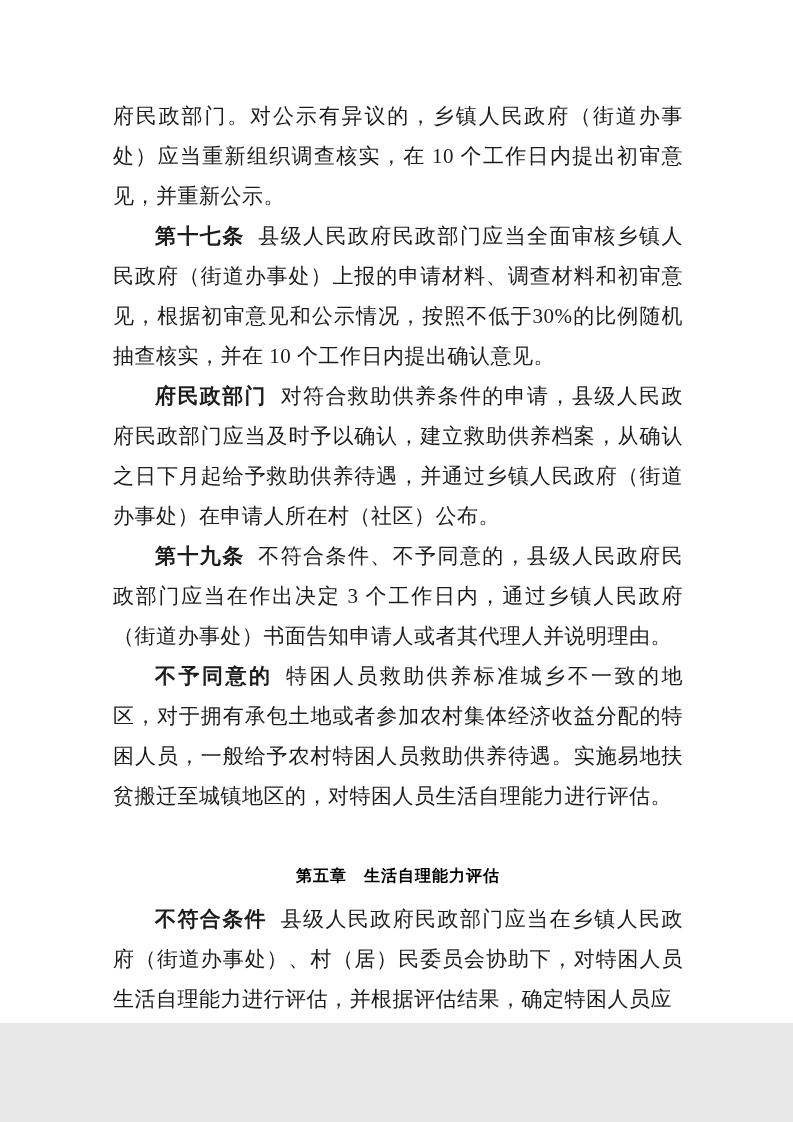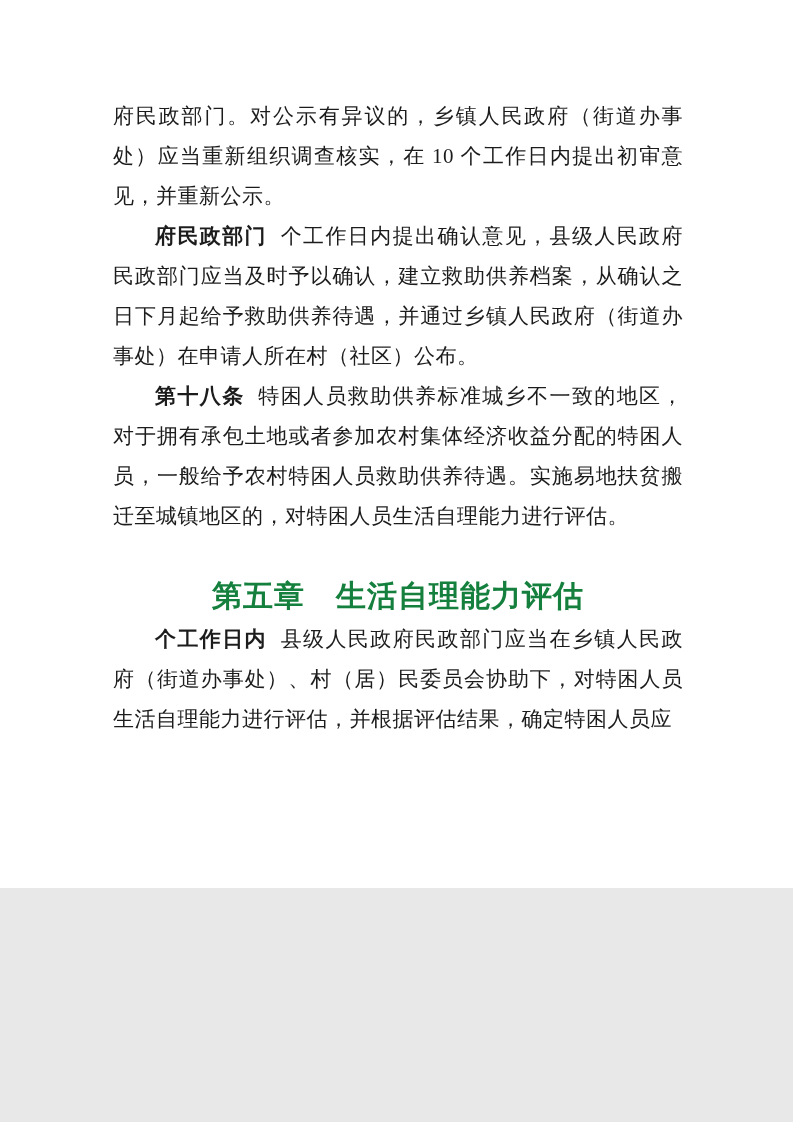--- a/index.html
+++ b/index.html
@@ -3,21 +3,21 @@
 <meta charset="utf-8">
 <style>
   html, body {
     margin: 0;
     padding: 0;
     background: #e8e8e8;
   }
   .page {
     position: relative;
     width: 793px;
-    height: 888px;
+    height: 1023px;
     margin: 0 auto;
     background: #ffffff;
     overflow: hidden;
     font-family: "Liberation Serif", "DejaVu Serif", serif;
     color: #1c1c1c;
     box-sizing: border-box;
   }
   .content {
     position: absolute;
     top: 96px;
@@ -36,24 +36,24 @@
     text-indent: 2em;
   }
   .article-label {
     font-weight: bold;
     margin-right: 0.65em;
   }
   h2.chapter-heading {
     margin: 40px 0 3px 0;
     font-family: Liberation Serif, serif;
     font-weight: bold;
-    font-size: 30px;
+    font-size: 16px;
     line-height: 40px;
     text-align: center;
-    color: #15803d;
+    color: #000000;
     letter-spacing: 1px;
   }
   .page-number {
     position: absolute;
     top: 1038px;
     right: 118px;
     font-size: 19px;
     line-height: 24px;
     letter-spacing: 2px;
     color: #1c1c1c;
@@ -61,32 +61,38 @@
   }
 </style>
 </head>
 <body>
 
 <div class="page">
   <div class="content">
 
     <p class="body-para">府民政部门。对公示有异议的，乡镇人民政府（街道办事处）应当重新组织调查核实，在 10 个工作日内提出初审意见，并重新公示。</p>
 
+    <p class="body-para indent">
+      <span class="article-label">第十七条</span><span>县级人民政府民政部门应当全面审核乡镇人民政府（街道办事处）上报的申请材料、调查材料和初审意见，根据初审意见和公示情况，按照不低于30%的比例随机抽查核实，并在 10 个工作日内提出确认意见。</span>
+    </p>
 
     <p class="body-para indent">
-      <span class="article-label">府民政部门</span><span>个工作日内提出确认意见，县级人民政府民政部门应当及时予以确认，建立救助供养档案，从确认之日下月起给予救助供养待遇，并通过乡镇人民政府（街道办事处）在申请人所在村（社区）公布。</span>
+      <span class="article-label">府民政部门</span><span>对符合救助供养条件的申请，县级人民政府民政部门应当及时予以确认，建立救助供养档案，从确认之日下月起给予救助供养待遇，并通过乡镇人民政府（街道办事处）在申请人所在村（社区）公布。</span>
     </p>
 
+    <p class="body-para indent">
+      <span class="article-label">第十九条</span><span>不符合条件、不予同意的，县级人民政府民政部门应当在作出决定 3 个工作日内，通过乡镇人民政府（街道办事处）书面告知申请人或者其代理人并说明理由。</span>
+    </p>
 
     <p class="body-para indent">
-      <span class="article-label">第十八条</span><span>特困人员救助供养标准城乡不一致的地区，对于拥有承包土地或者参加农村集体经济收益分配的特困人员，一般给予农村特困人员救助供养待遇。实施易地扶贫搬迁至城镇地区的，对特困人员生活自理能力进行评估。</span>
+      <span class="article-label">不予同意的</span><span>特困人员救助供养标准城乡不一致的地区，对于拥有承包土地或者参加农村集体经济收益分配的特困人员，一般给予农村特困人员救助供养待遇。实施易地扶贫搬迁至城镇地区的，对特困人员生活自理能力进行评估。</span>
     </p>
 
     <h2 class="chapter-heading">第五章　生活自理能力评估</h2>
 
     <p class="body-para indent">
-      <span class="article-label">个工作日内</span><span>县级人民政府民政部门应当在乡镇人民政府（街道办事处）、村（居）民委员会协助下，对特困人员生活自理能力进行评估，并根据评估结果，确定特困人员应</span>
+      <span class="article-label">不符合条件</span><span>县级人民政府民政部门应当在乡镇人民政府（街道办事处）、村（居）民委员会协助下，对特困人员生活自理能力进行评估，并根据评估结果，确定特困人员应</span>
     </p>
 
   </div>
 
   <div class="page-number">- 7 -</div>
 </div>
 
 </body></html>

